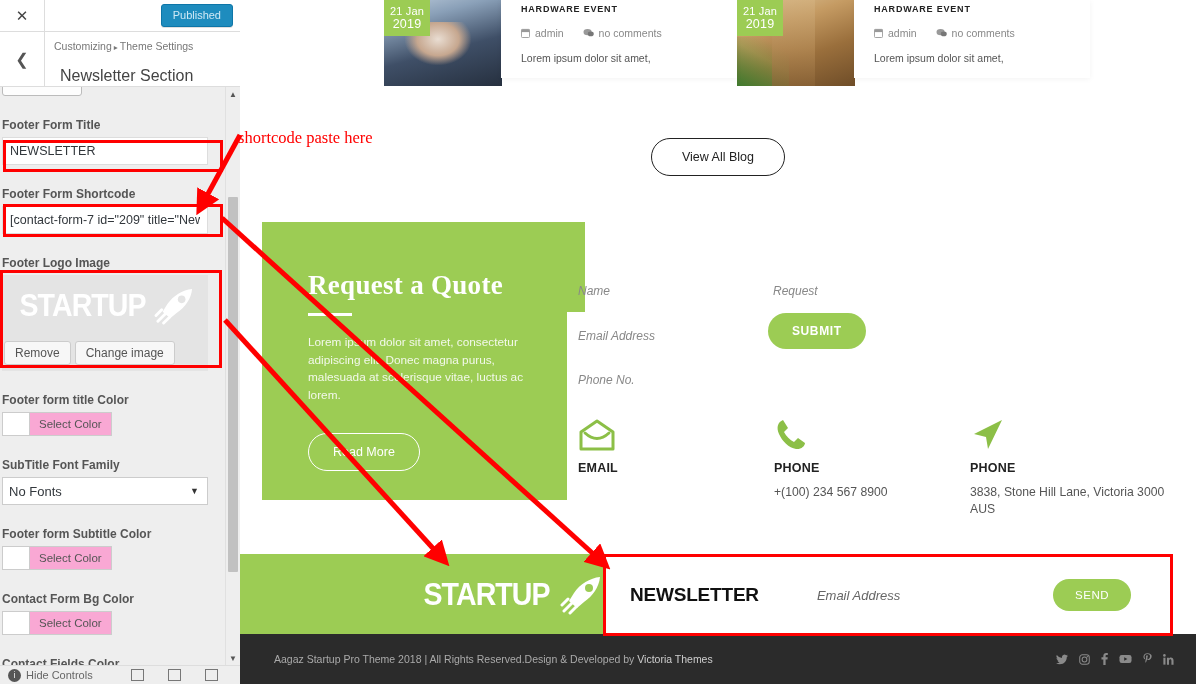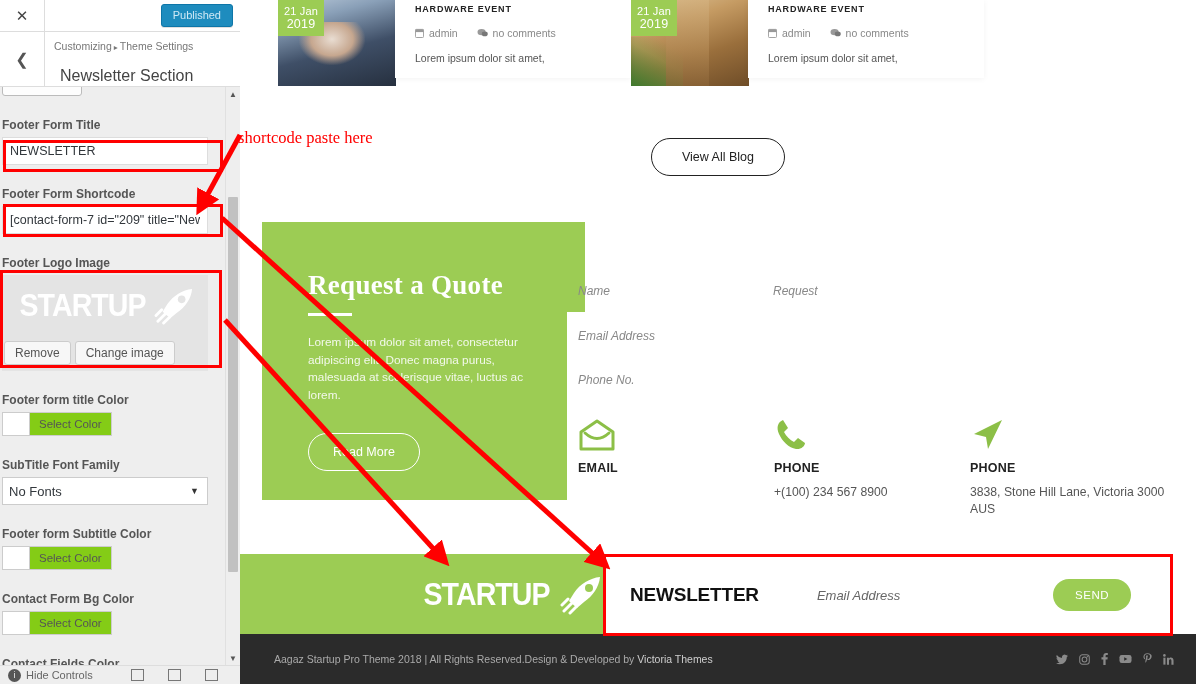--- a/index.html
+++ b/index.html
@@ -80,21 +80,21 @@
   }
   .logo-btns { display: flex; gap: 4px; padding: 4px 0 6px 2px; }
   .minibtn {
     border: 1px solid #ccc; background: #f7f7f7; color: #555; font-size: 12px;
     padding: 4px 10px; border-radius: 3px; cursor: pointer;
     font-family: "Liberation Sans", sans-serif;
   }
   .colorctl { display: flex; align-items: stretch; }
   .swatch { width: 27px; height: 24px; background: #fff; border: 1px solid #ccc; border-right: 0; }
   .colorbtn {
-    border: 1px solid #ccc; background: #84cc16; color: #555; font-size: 11.5px;
+    border: 1px solid #ccc; background: #f9a8d4; color: #555; font-size: 11.5px;
     padding: 3px 9px; cursor: pointer; height: 24px;
   }
   .selectctl {
     width: 206px; height: 28px; border: 1px solid #ccc; background: #fff;
     font-size: 13px; color: #32373c; padding: 0 6px; position: relative;
     display: flex; align-items: center;
   }
   .selectctl .caret { position: absolute; right: 8px; font-size: 9px; color: #333; }
 
   
@@ -128,21 +128,21 @@
   }
   .cz-devices { margin-left: auto; display: flex; gap: 24px; padding-right: 14px; }
   .devicon { width: 13px; height: 12px; border: 1.6px solid #777; position: relative; cursor: pointer; }
 
   
   #preview {
     position: absolute; left: 240px; top: 0; width: 956px; height: 684px;
     background: #fff; overflow: hidden;
   }
   .pv-topstrip { height: 90px; background: #fff; position: relative; }
-  .blogrow { display: flex; padding-left: 38px; }
+  .blogrow { display: flex; padding-left: 38px; justify-content: center; }
   .blogcard { display: flex; position: relative; }
   .blog-thumb {
     width: 118px; height: 94px; margin-top: -8px; position: relative; overflow: hidden;
   }
   .thumb-a { background: linear-gradient(165deg,#c9d6e4 0%,#8aa0b8 28%,#3f4f67 60%,#26303f 100%); }
   .thumb-b { background: linear-gradient(160deg,#e3cfa8 0%,#c59b63 35%,#9a6f3c 65%,#6f4d28 100%); }
   .thumb-a::before {
     content:""; position:absolute; left:18%; top:32%; width:56%; height:46%;
     background: radial-gradient(ellipse at 50% 40%, #e9ddd2 0%, #c6a78f 45%, rgba(60,70,90,0) 72%);
   }
@@ -350,20 +350,21 @@
         <p>Lorem ipsum dolor sit amet, consectetur adipiscing elit. Donec magna purus, malesuada at scelerisque vitae, luctus ac lorem.</p>
         <span class="readmore">Read More</span>
       </div>
 
       <div class="contactcol">
         <div class="cfields">
           <div class="cfield f-name">Name</div>
           <div class="cfield f-email">Email Address</div>
           <div class="cfield f-phone">Phone No.</div>
           <div class="cfield f-msg">Request</div>
+          <button class="submitbtn">SUBMIT</button>
         </div>
 
         <div class="infoboxes">
           <div class="infobox">
             <div class="ic">
               <svg width="38" height="34" viewBox="0 0 38 34">
                   <path d="M3 14 L19 3 L35 14 L35 31 L3 31 Z" fill="none" stroke="#8cbf47" stroke-width="3" stroke-linejoin="round"></path>
                   <path d="M7 15 Q19 26 31 15" fill="none" stroke="#8cbf47" stroke-width="3" stroke-linecap="round"></path>
                 </svg>
             </div>

